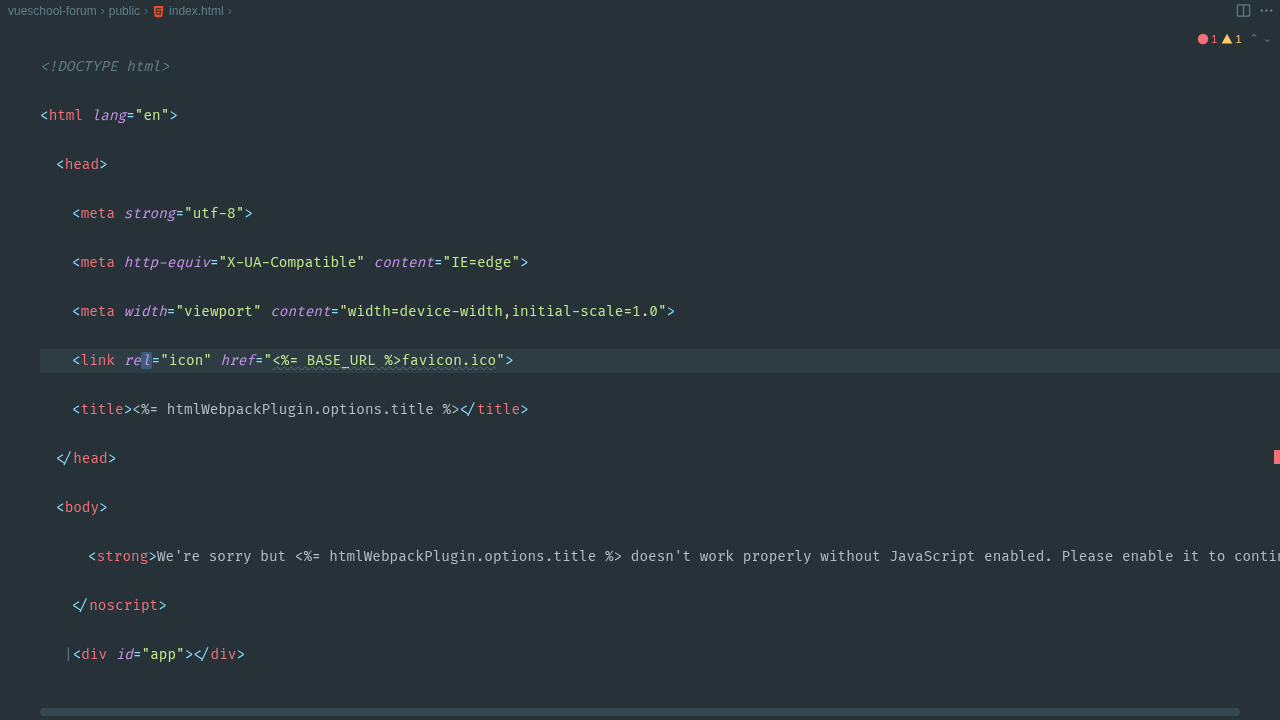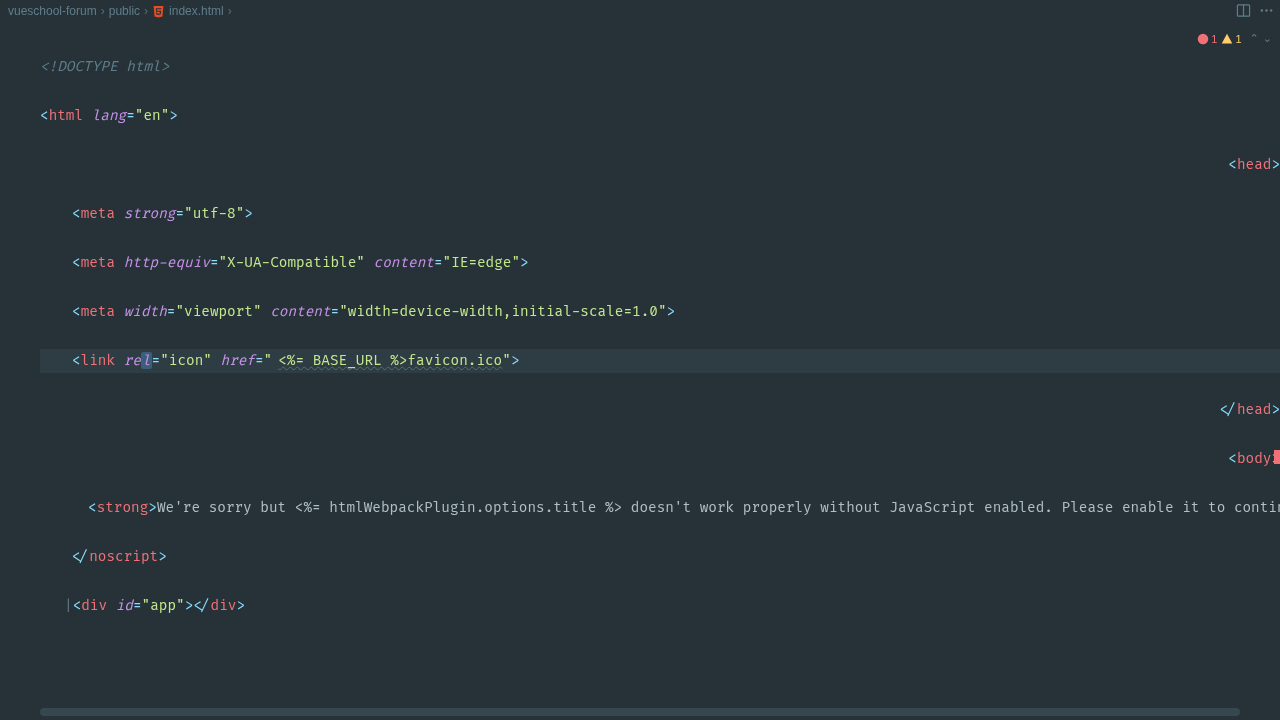--- a/index.html
+++ b/index.html
@@ -50,30 +50,30 @@
 .badge-nav { color: #607d8b; display: flex; gap: 4px; margin-left: 4px; }
 .code-area {
   padding: 8px 0 0 40px;
   line-height: 24.5px;
   white-space: pre;
   font-family: 'Fira Code', 'Consolas', monospace;
   font-style: italic;
 }
 .line { display: block; min-height: 24.5px; }
 .line.hl { background: #2e3c43; }
-.i1 { padding-left: 16px; text-align: right; }
+.i1 { padding-left: 16px; }
 .i2 { padding-left: 32px; }
 .i3 { padding-left: 48px; }
 .p { color: #89ddff; font-style: normal; } 
 .tag { color: #f07178; font-style: normal; }
 .attr { color: #c792ea; }
 .str { color: #c3e88d; font-style: normal; }
 .doctype { color: #607d8b; font-style: italic; }
 .txt { color: #b0bec5; font-style: normal; }
-.underline { text-decoration: underline wavy #546e7a; text-decoration-thickness: 1px; margin-left: 6px; }
+.underline { text-decoration: underline wavy #546e7a; text-decoration-thickness: 1px; }
 .cursor-mark {
   background: #3a5f7a;
   border-radius: 2px;
   padding: 0 1px;
 }
 .scrollbar-h {
   position: absolute;
   bottom: 4px;
   left: 40px;
   right: 40px;
@@ -143,20 +143,21 @@
 </div>
 
 <div class="code-area">
 <span class="line"><span class="doctype">&lt;!</span><span class="doctype">DOCTYPE</span><span class="doctype"> html</span><span class="doctype">&gt;</span></span>
 <span class="line"><span class="p">&lt;</span><span class="tag">html</span><span class="attr"> lang</span><span class="p">=</span><span class="str">"en"</span><span class="p">&gt;</span></span>
 <span class="line i1"><span class="p">&lt;</span><span class="tag">head</span><span class="p">&gt;</span></span>
 <span class="line i2"><span class="p">&lt;</span><span class="tag">meta</span><span class="attr"> strong</span><span class="p">=</span><span class="str">"utf-8"</span><span class="p">&gt;</span></span>
 <span class="line i2"><span class="p">&lt;</span><span class="tag">meta</span><span class="attr"> http-equiv</span><span class="p">=</span><span class="str">"X-UA-Compatible"</span><span class="attr"> content</span><span class="p">=</span><span class="str">"IE=edge"</span><span class="p">&gt;</span></span>
 <span class="line i2"><span class="p">&lt;</span><span class="tag">meta</span><span class="attr"> width</span><span class="p">=</span><span class="str">"viewport"</span><span class="attr"> content</span><span class="p">=</span><span class="str">"width=device-width,initial-scale=1.0"</span><span class="p">&gt;</span></span>
 <span class="line hl i2"><span class="p">&lt;</span><span class="tag">link</span><span class="attr"> re</span><span class="attr cursor-mark">l</span><span class="p">=</span><span class="str">"icon"</span><span class="attr"> href</span><span class="p">=</span><span class="str">"</span><span class="str underline">&lt;%= BASE_URL %&gt;favicon.ico</span><span class="str">"</span><span class="p">&gt;</span></span>
+<span class="line i2"><span class="p">&lt;</span><span class="tag">title</span><span class="p">&gt;</span><span class="txt">&lt;%= htmlWebpackPlugin.options.title %&gt;</span><span class="p">&lt;/</span><span class="tag">title</span><span class="p">&gt;</span></span>
 <span class="line i1"><span class="p">&lt;/</span><span class="tag">head</span><span class="p">&gt;</span></span>
 <span class="line i1"><span class="p">&lt;</span><span class="tag">body</span><span class="p">&gt;</span></span>
 <span class="line i3"><span class="p">&lt;</span><span class="tag">strong</span><span class="p">&gt;</span><span class="txt">We're sorry but &lt;%= htmlWebpackPlugin.options.title %&gt; doesn't work properly without JavaScript enabled. Please enable it to continue.</span></span>
 <span class="line i2"><span class="p">&lt;/</span><span class="tag">noscript</span><span class="p">&gt;</span></span>
 <span class="line i2"><span class="txt" style="margin-left:-8px;color:#607d8b">|</span><span class="p">&lt;</span><span class="tag">div</span><span class="attr"> id</span><span class="p">=</span><span class="str">"app"</span><span class="p">&gt;&lt;/</span><span class="tag">div</span><span class="p">&gt;</span></span>
 
 
 
 </div>
 

